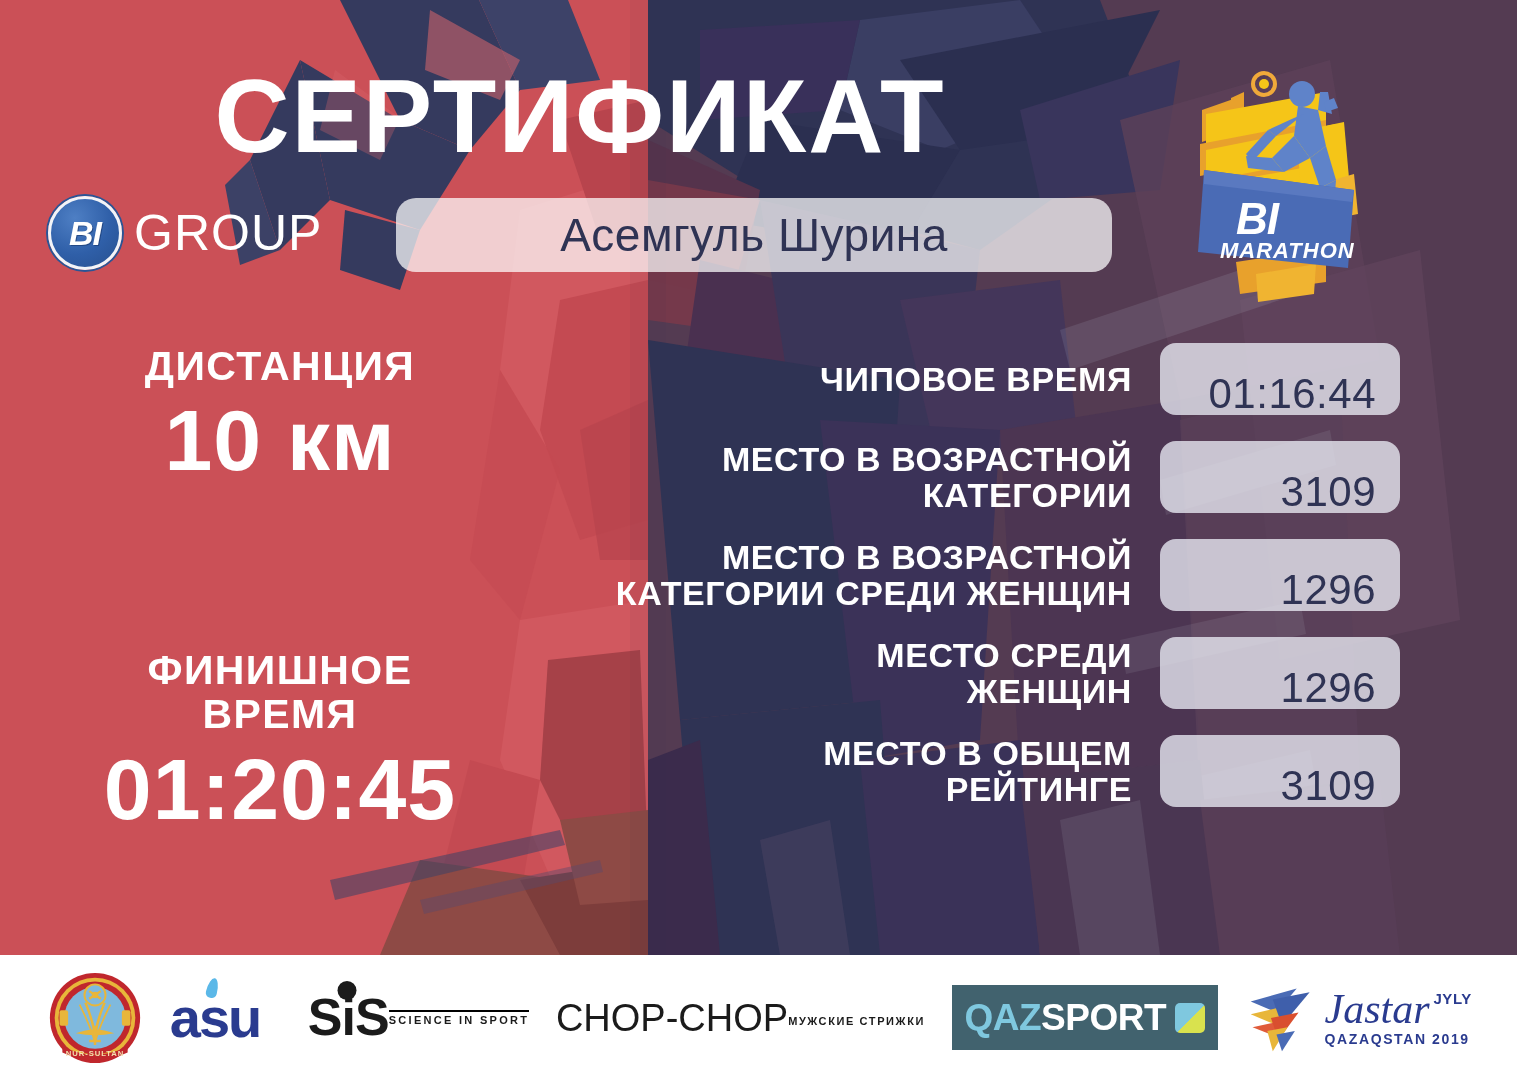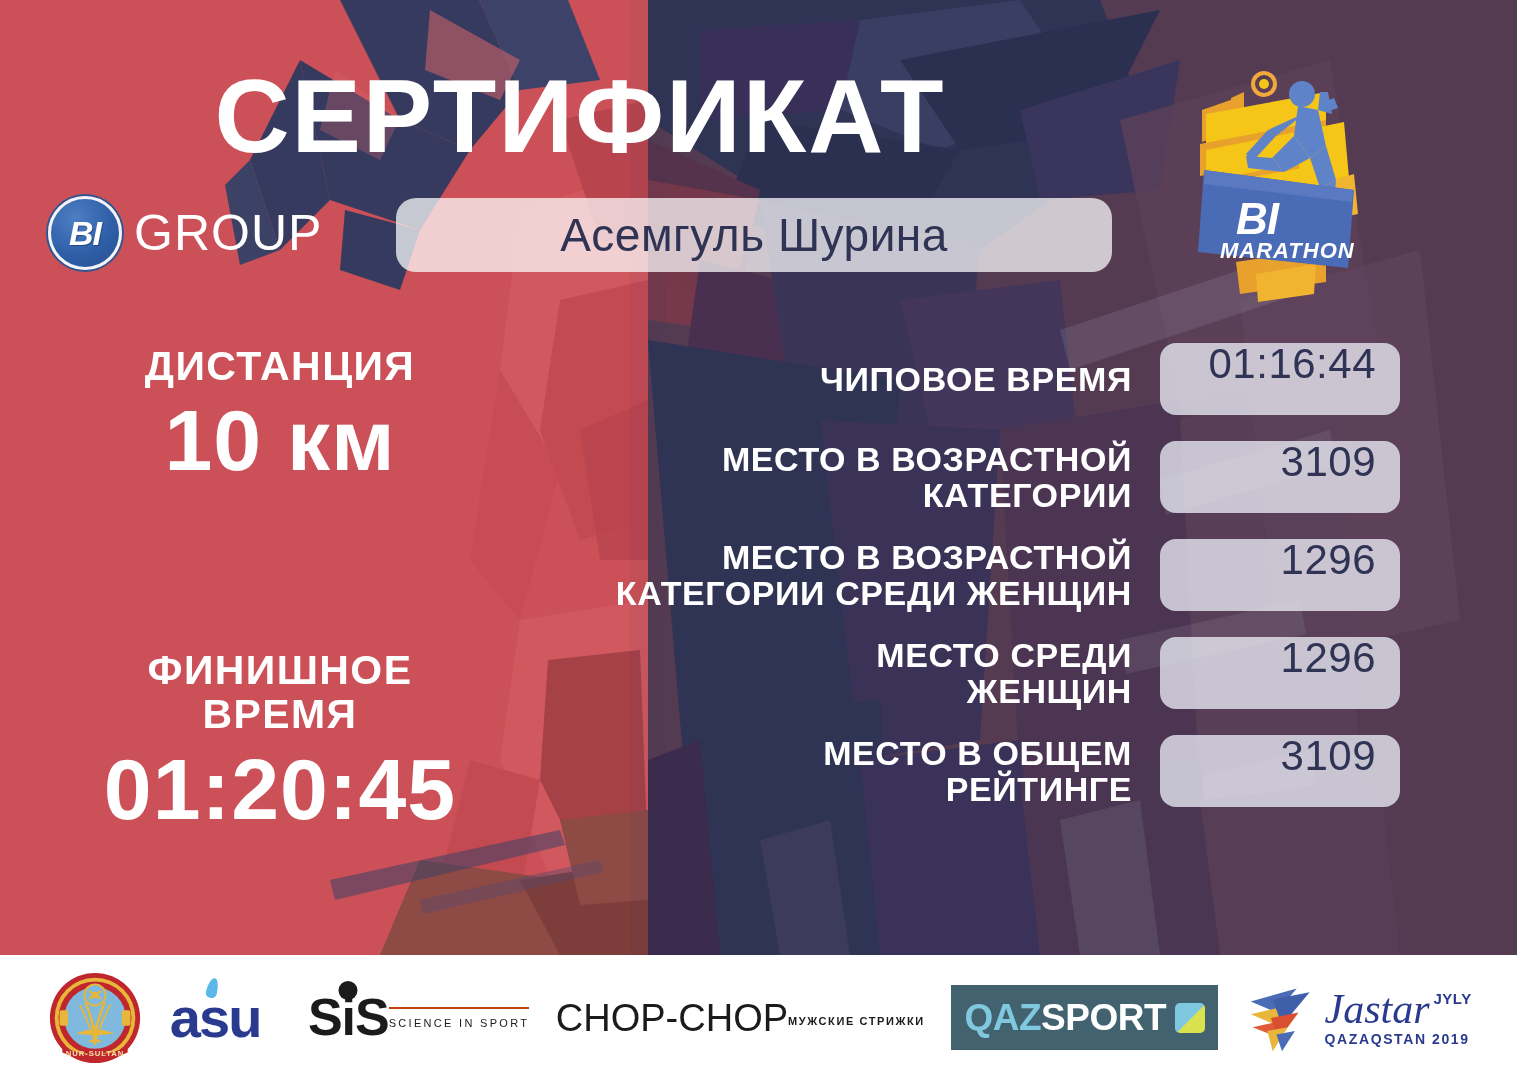--- a/index.html
+++ b/index.html
@@ -157,21 +157,21 @@
     line-height: 1.06;
     white-space: pre-line;
   }
   .stat-pill {
     flex: 0 0 auto;
     width: 240px;
     height: 72px;
     border-radius: 16px;
     background: rgba(233,235,244,0.78);
     display: flex;
-    align-items: flex-start;
+    align-items: flex-end;
     justify-content: flex-end;
     padding-right: 24px;
   }
   .stat-value {
     color: #2f3354;
     font-size: 42px;
     font-weight: 400;
     letter-spacing: .5px;
     line-height: 1;
   }
@@ -240,24 +240,24 @@
   .sp-sis .big .dotrun {
     position: absolute;
     left: 49%; top: -13px;
     width: 19px; height: 19px;
     border-radius: 50%;
     background: #1b1b1b;
     transform: translateX(-50%);
   }
   .sp-sis .sub {
     font-size: 11px;
-    font-weight: normal;
+    font-weight: bold;
     letter-spacing: 2.3px;
-    border-top: 2px solid #c2410c;
-    padding-top: 8px;
+    border-top: 2px solid #000000;
+    padding-top: 2px;
     margin-top: 2px;
     white-space: nowrap;
   }
 
   
   .sp-chop { text-align: center; color: #1b1b1b; }
   .sp-chop .big {
     font-size: 38px;
     font-weight: normal;
     letter-spacing: 0px;

